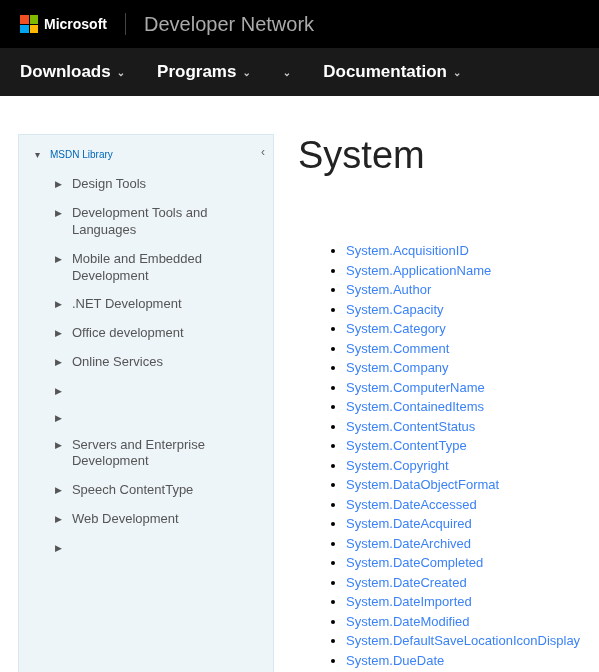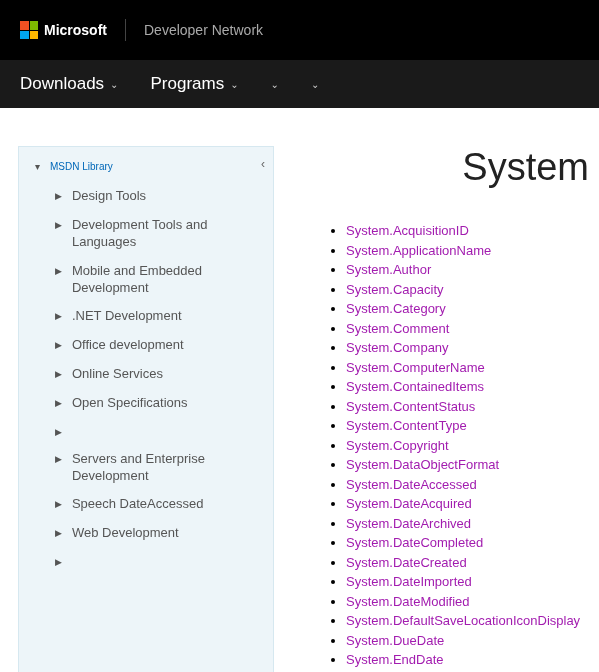--- a/index.html
+++ b/index.html
@@ -1,43 +1,43 @@
 <!DOCTYPE html>
 <html><head>
 <meta charset="utf-8">
 <style>
 * { margin: 0; padding: 0; box-sizing: border-box; }
 body { font-family: "Segoe UI", Arial, sans-serif; background: #fff; width: 599px; }
-.topbar { background: #000; height: 60px; display: flex; align-items: center; padding: 0 20px; }
+.topbar { background: #000; height: 48px; display: flex; align-items: center; padding: 0 20px; }
 .ms-logo { display: flex; align-items: center; gap: 6px; }
 .ms-squares { width: 18px; height: 18px; display: grid; grid-template: 1fr 1fr / 1fr 1fr; gap: 1px; }
 .ms-squares span:nth-child(1){background:#f25022}
 .ms-squares span:nth-child(2){background:#7fba00}
 .ms-squares span:nth-child(3){background:#00a4ef}
 .ms-squares span:nth-child(4){background:#ffb900}
 .ms-text { color: #fff; font-size: 14px; font-weight: 600; }
 .divider { width: 1px; height: 22px; background: #444; margin: 0 18px; }
-.dev-net { color: #aaa; font-size: 14px; }
-.navbar { background: #1a1a1a; height: 48px; display: flex; align-items: center; padding: 0 20px; gap: 32px; }
+.dev-net { color: #aaa; font-size: 20px; }
+.navbar { background: #1a1a1a; height: 48px; display: flex; align-items: center; padding: 0 20px; gap: 32px; font-weight: bold; }
 .nav-item { color: #fff; font-size: 17px; display: flex; align-items: center; gap: 6px; cursor: pointer; }
 .chev { font-size: 10px; color: #ccc; }
 .content { display: flex; padding: 38px 0 0 18px; gap: 24px; }
 .sidebar { width: 256px; border: 1px solid #d6e8f0; background: #edf5f9; padding: 8px 4px 16px 4px; font-size: 13px; color: #555; position: relative; }
 .lib-header { display: flex; align-items: center; gap: 10px; padding: 6px 6px 10px 12px; }
 .lib-title { color: #0067b8; font-size: 10px; }
 .tree { list-style: none; padding-left: 32px; }
 .tree li { display: flex; align-items: flex-start; gap: 10px; padding: 6px 0; color: #555; cursor: pointer; line-height: 1.3; }
 .tri { font-size: 9px; color: #555; margin-top: 3px; flex-shrink: 0; }
 .tri-down { font-size: 10px; color: #555; }
 .collapse-arrow { position: absolute; top: 10px; right: 8px; font-size: 12px; color: #666; cursor: pointer; }
 .main { flex: 1; padding-right: 10px; }
-.page-title { font-size: 38px; font-weight: 300; color: #222; margin-bottom: 32px; text-align: right; }
+.page-title { font-size: 38px; font-weight: 300; color: #222; margin-bottom: 64px; }
 .prop-list { list-style: disc; padding-left: 48px; }
 .prop-list li { font-size: 13px; line-height: 1.5; }
-.prop-list li a { color: #a21caf; text-decoration: none; }
+.prop-list li a { color: #3b82f6; text-decoration: none; }
 </style>
 </head>
 <body>
 
 <div class="topbar">
   <div class="ms-logo">
     <div class="ms-squares">
         <span></span>
         <span></span>
         <span></span>
@@ -55,20 +55,21 @@
       <span class="chev">⌄</span>
     </div>
     <div class="nav-item">
       <span>Programs</span>
       <span class="chev">⌄</span>
     </div>
     <div class="nav-item">
       <span class="chev">⌄</span>
     </div>
     <div class="nav-item">
+      <span>Documentation</span>
       <span class="chev">⌄</span>
     </div>
   </div>
 
 <div class="content">
   <div class="sidebar">
     <span class="collapse-arrow">‹</span>
     <div class="lib-header">
       <span class="tri-down">▾</span>
       <span class="lib-title">MSDN Library</span>
@@ -93,32 +94,31 @@
         <li>
           <span class="tri">▶</span>
           <span>Office development</span>
         </li>
         <li>
           <span class="tri">▶</span>
           <span>Online Services</span>
         </li>
         <li>
           <span class="tri">▶</span>
-          <span>Open Specifications</span>
         </li>
         <li>
           <span class="tri">▶</span>
         </li>
         <li>
           <span class="tri">▶</span>
           <span>Servers and Enterprise Development</span>
         </li>
         <li>
           <span class="tri">▶</span>
-          <span>Speech DateAccessed</span>
+          <span>Speech ContentType</span>
         </li>
         <li>
           <span class="tri">▶</span>
           <span>Web Development</span>
         </li>
         <li>
           <span class="tri">▶</span>
         </li>
       </ul>
   </div>

